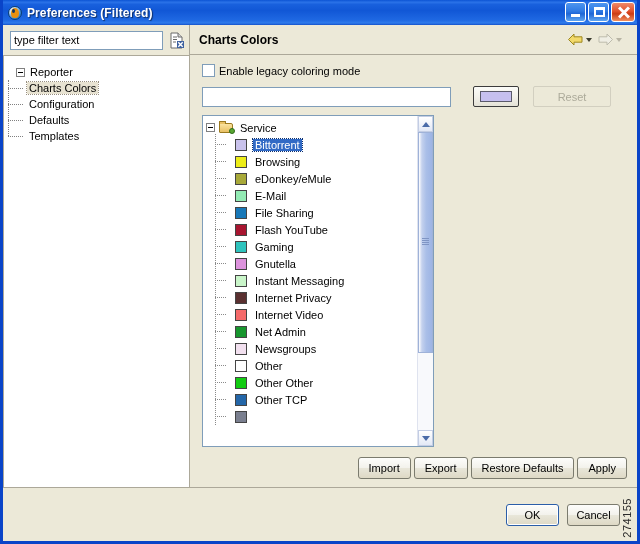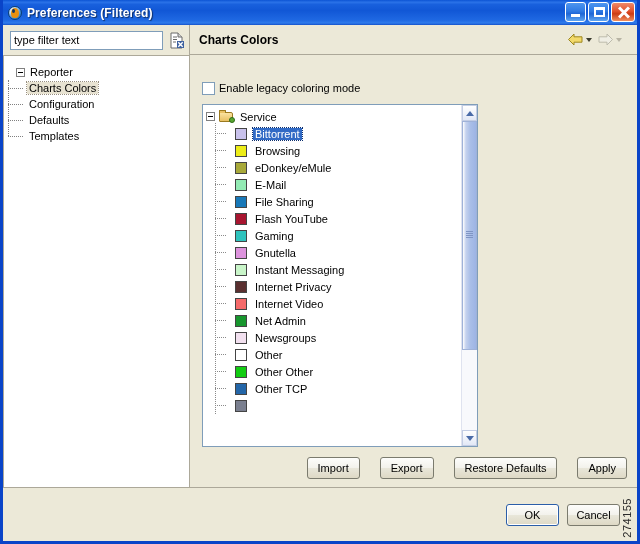--- a/index.html
+++ b/index.html
@@ -271,24 +271,23 @@
 
   #page-body {
     flex: 1;
     padding: 9px 10px 0 12px;
     display: flex;
     flex-direction: column;
     min-height: 0;
   }
   .check-row {
     display: flex;
-    align-items: flex-start;
+    align-items: center;
     margin-bottom: 9px;
     flex: none;
-    margin-top: 18px;
   }
   .checkbox {
     width: 13px; height: 13px;
     box-sizing: border-box;
     border: 1px solid #7f9db9;
     background: #ffffff;
     margin-right: 4px;
     flex: none;
     cursor: pointer;
   }
@@ -345,21 +344,21 @@
     border-radius: 2px;
     cursor: default;
   }
 
   
   #service-list-wrap {
     flex: 1;
     min-height: 0;
     margin-bottom: 10px;
     display: flex;
-    width: 276px;
+    width: 232px;
     box-sizing: border-box;
     border: 1px solid #7f9db9;
     background: #ffffff;
     overflow: hidden;
     position: relative;
   }
   #service-list {
     flex: 1;
     min-width: 0;
     overflow: hidden;
@@ -498,21 +497,21 @@
     border-right: 4px solid transparent;
   }
   .sb-arrow-up { border-bottom: 5px solid #4a6ba8; }
   .sb-arrow-dn { border-top: 5px solid #4a6ba8; }
 
   
   #page-buttons {
     flex: none;
     display: flex;
     justify-content: flex-end;
-    gap: 20px;
+    gap: 3px;
     padding: 0 0 8px 0;
   }
   .xp-btn {
     height: 22px;
     box-sizing: border-box;
     border: 1px solid #7b7b6e;
     border-radius: 3px;
     background: linear-gradient(to bottom, #fdfdfb 0%, #f3f2ec 48%, #e8e6d9 52%, #ded9c5 100%);
     font-family: "Liberation Sans", sans-serif;
     font-size: 11px;
@@ -640,20 +639,27 @@
       </div>
 
       <div id="page-body">
 
         <div class="check-row">
           <span class="checkbox"></span>
           <span class="check-label">Enable legacy coloring mode</span>
         </div>
 
 
+        <div class="locate-row">
+          <input id="locate-input" type="text" value="" style="">
+          <span id="color-picker-btn">
+            <span id="color-picker-swatch" style="background: rgb(198, 192, 239);"></span>
+          </span>
+          <button id="reset-btn">Reset</button>
+        </div>
 
         <div id="service-list-wrap">
           <div id="service-list">
             <div class="svc-root">
               <span class="expander"></span>
               <span class="folder-icon">
                 <span class="fback"></span>
                   <span class="ftab"></span>
                   <span class="fdot"></span>
               </span>

